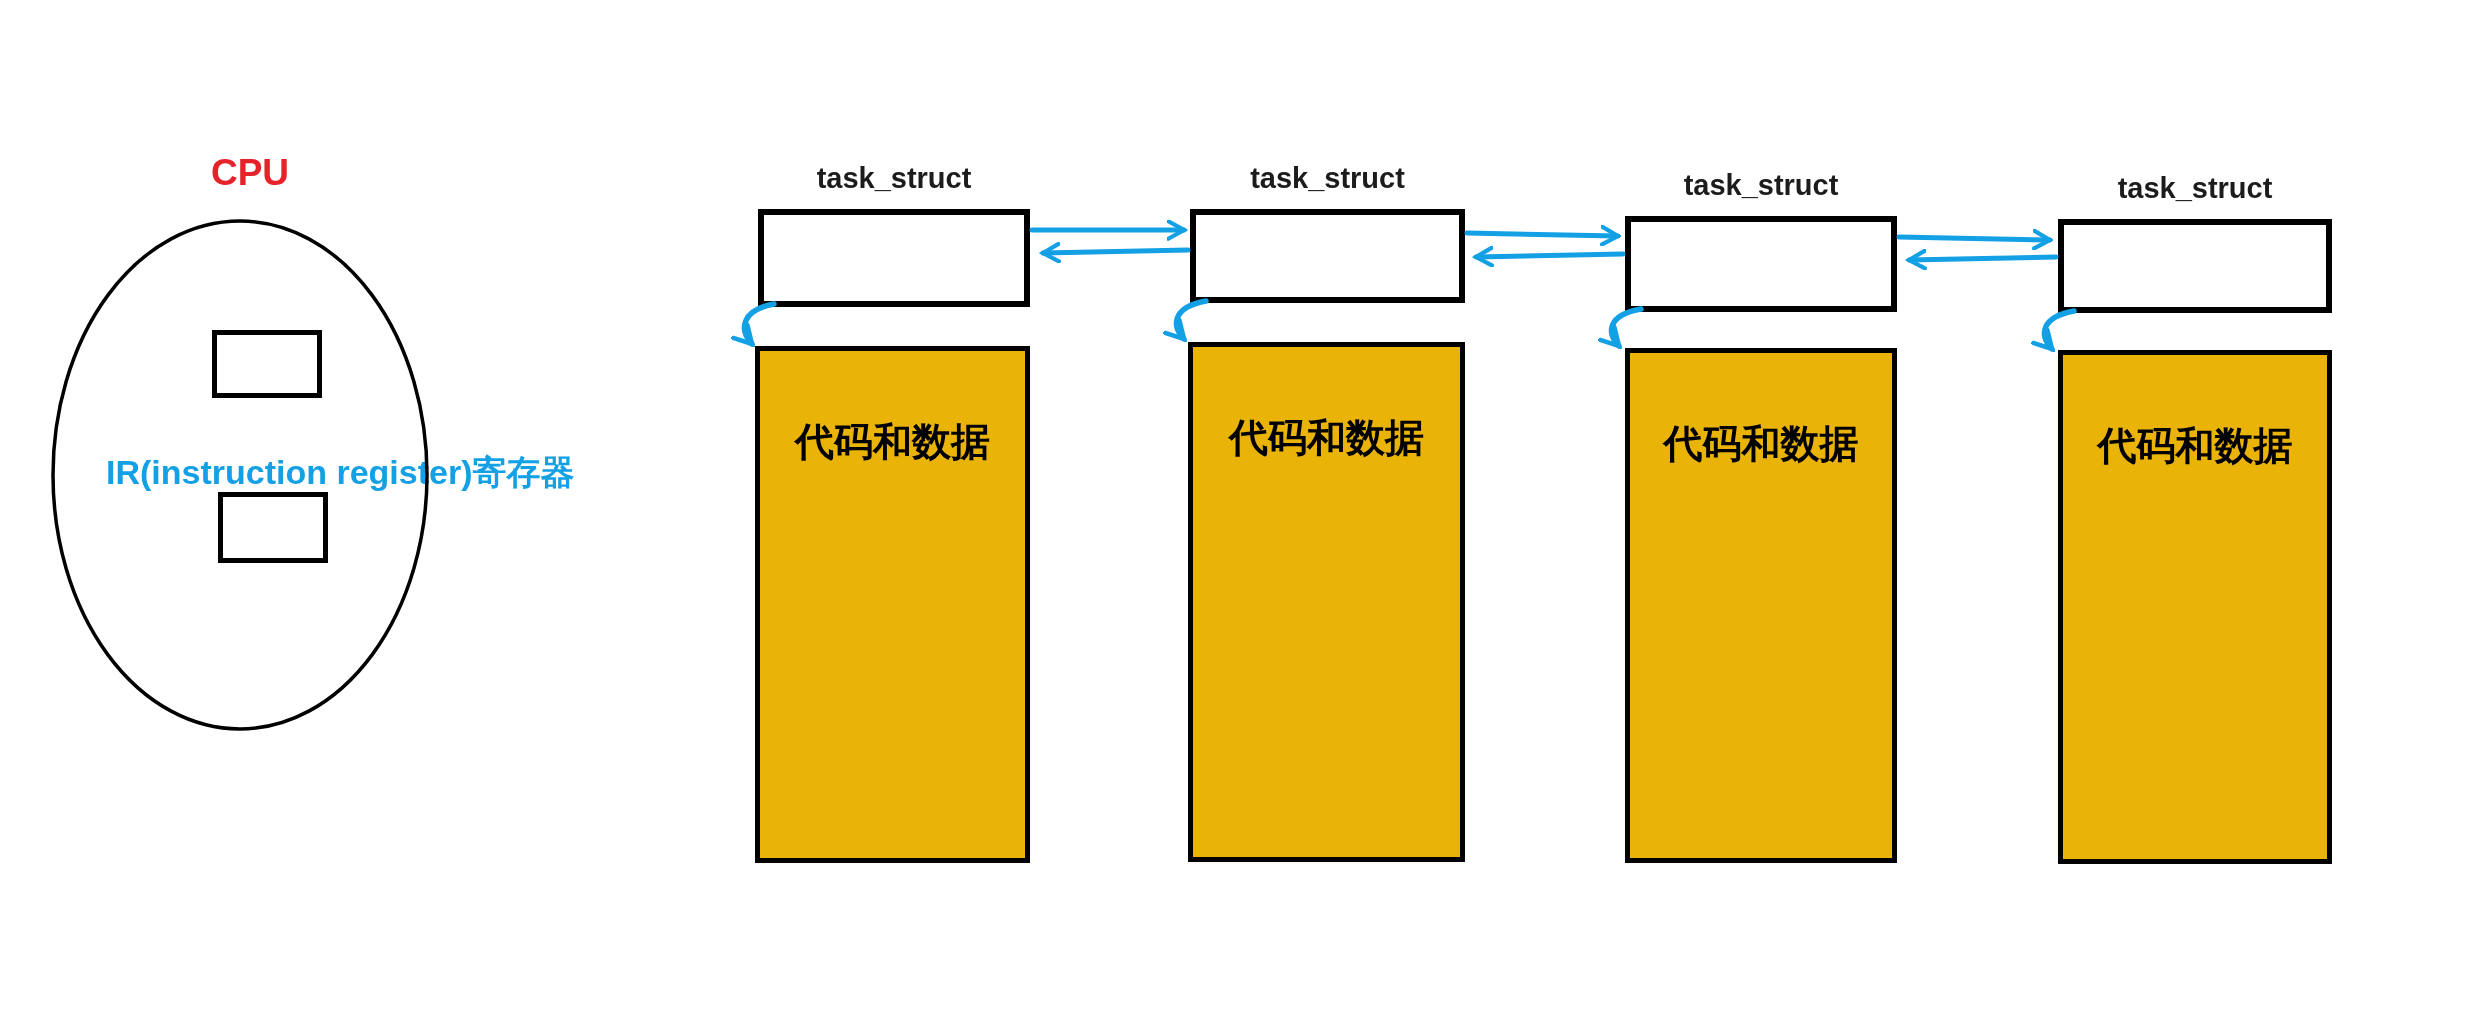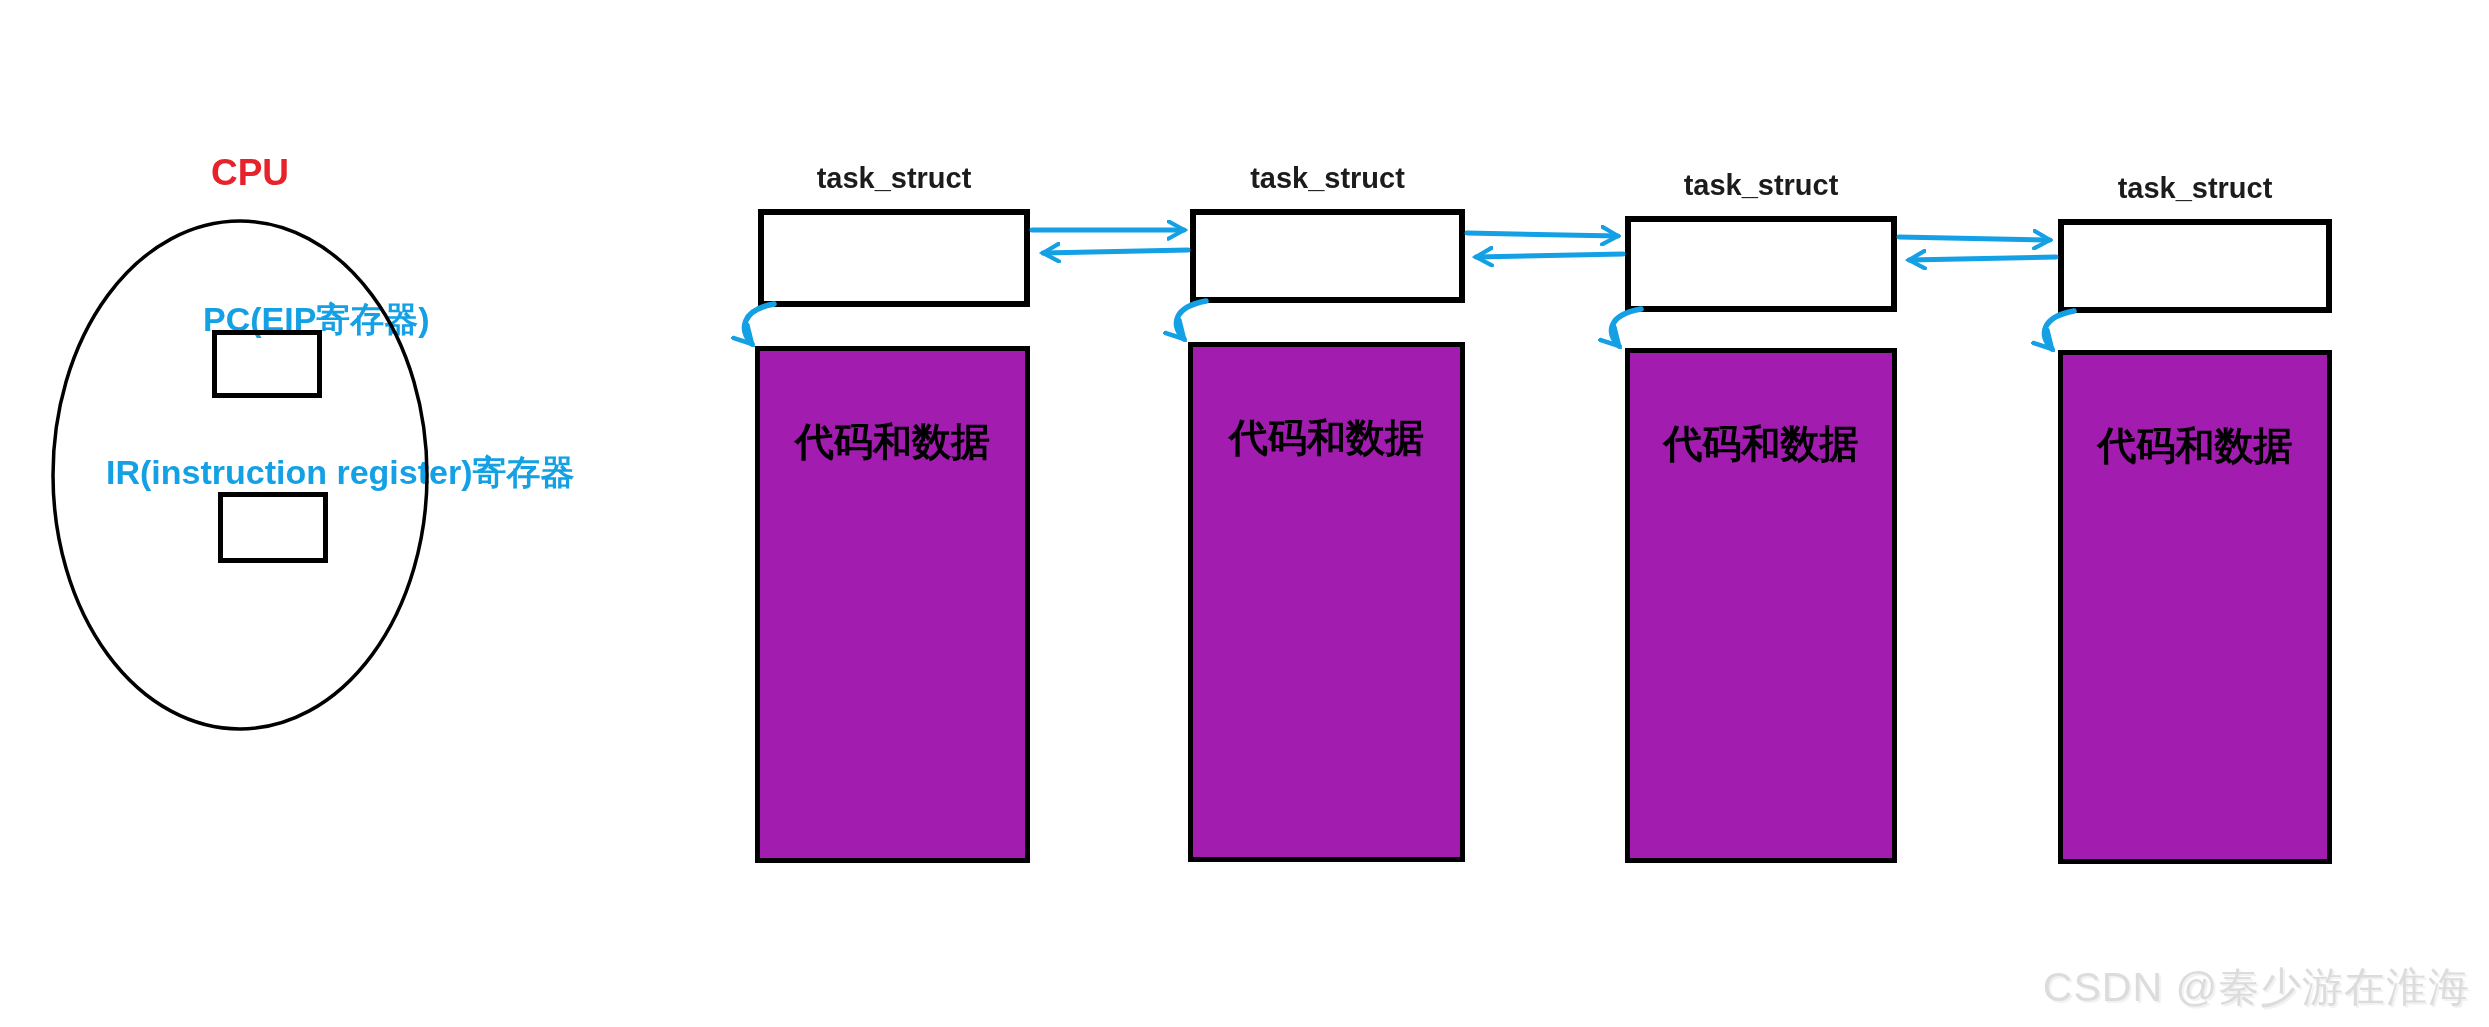--- a/index.html
+++ b/index.html
@@ -26,41 +26,40 @@
     border:5px solid var(--ink-black);background:transparent;box-sizing:border-box;
   }
   .ts-label{
     font-size:29px;font-weight:600;color:var(--task-label-dark);
     text-align:center;white-space:nowrap;line-height:36px;
   }
   .ts-box{
     border:6px solid var(--ink-black);background:#ffffff;box-sizing:border-box;
   }
   .big-box{
-    border:5px solid var(--ink-black);background:#a21caf;box-sizing:border-box;
+    border:5px solid var(--ink-black);background:#eab308;box-sizing:border-box;
     display:flex;justify-content:center;align-items:flex-start;
   }
   .big-label{
     margin-top:64px;font-size:39px;font-weight:bold;color:#000;white-space:nowrap;
   }
   .watermark{
     font-size:41px;color:var(--watermark-gray);white-space:nowrap;
     text-shadow:2px 2px 1px rgba(120,120,120,0.10), -1px -1px 0 #ffffff;
     letter-spacing:1px;
   }
   .overlay{position:absolute;left:0;top:0;pointer-events:none;}
 </style>
 </head>
 <body>
 
 <div class="canvas">
 
   <div class="abs cpu-title" style="left:200px;top:152px;width:100px;">CPU</div>
 
-  <div class="abs reg-label" style="left:203px;top:297px;">PC(EIP寄存器)</div>
   <div class="abs reg-box" style="left:212px;top:330px;width:110px;height:68px;"></div>
 
   <div class="abs reg-label" style="left:106px;top:450px;">IR(instruction register)寄存器</div>
   <div class="abs reg-box" style="left:218px;top:492px;width:110px;height:71px;"></div>
 
   <div class="abs ts-label" style="left:758px;top:160px;width:272px;">task_struct</div>
   <div class="abs ts-box" style="left:758px;top:209px;width:272px;height:98px;"></div>
   <div class="abs big-box" style="left:755px;top:346px;width:275px;height:517px;">
     <div class="big-label">代码和数据</div>
   </div>
@@ -76,21 +75,20 @@
   <div class="abs big-box" style="left:1625px;top:348px;width:272px;height:515px;">
     <div class="big-label">代码和数据</div>
   </div>
 
   <div class="abs ts-label" style="left:2058px;top:170px;width:274px;">task_struct</div>
   <div class="abs ts-box" style="left:2058px;top:219px;width:274px;height:94px;"></div>
   <div class="abs big-box" style="left:2058px;top:350px;width:274px;height:514px;">
     <div class="big-label">代码和数据</div>
   </div>
 
-  <div class="abs watermark" style="right:19px;top:960px;">CSDN @秦少游在淮海</div>
 
   <svg class="overlay" width="2489" height="1027" viewBox="0 0 2489 1027">
     <defs>
       <marker id="ah" viewBox="0 0 12 12" refX="10" refY="6" markerWidth="4.2" markerHeight="4.2" orient="auto-start-reverse">
         <path d="M 1 1 L 10 6 L 1 11" fill="none" stroke-width="2.4" stroke-linecap="round" style="stroke:var(--accent-blue)"></path>
       </marker>
     </defs>
 
     <ellipse cx="240" cy="475" rx="187" ry="254" fill="none" stroke-width="3.5" style="stroke:var(--ink-black)"></ellipse>
 

